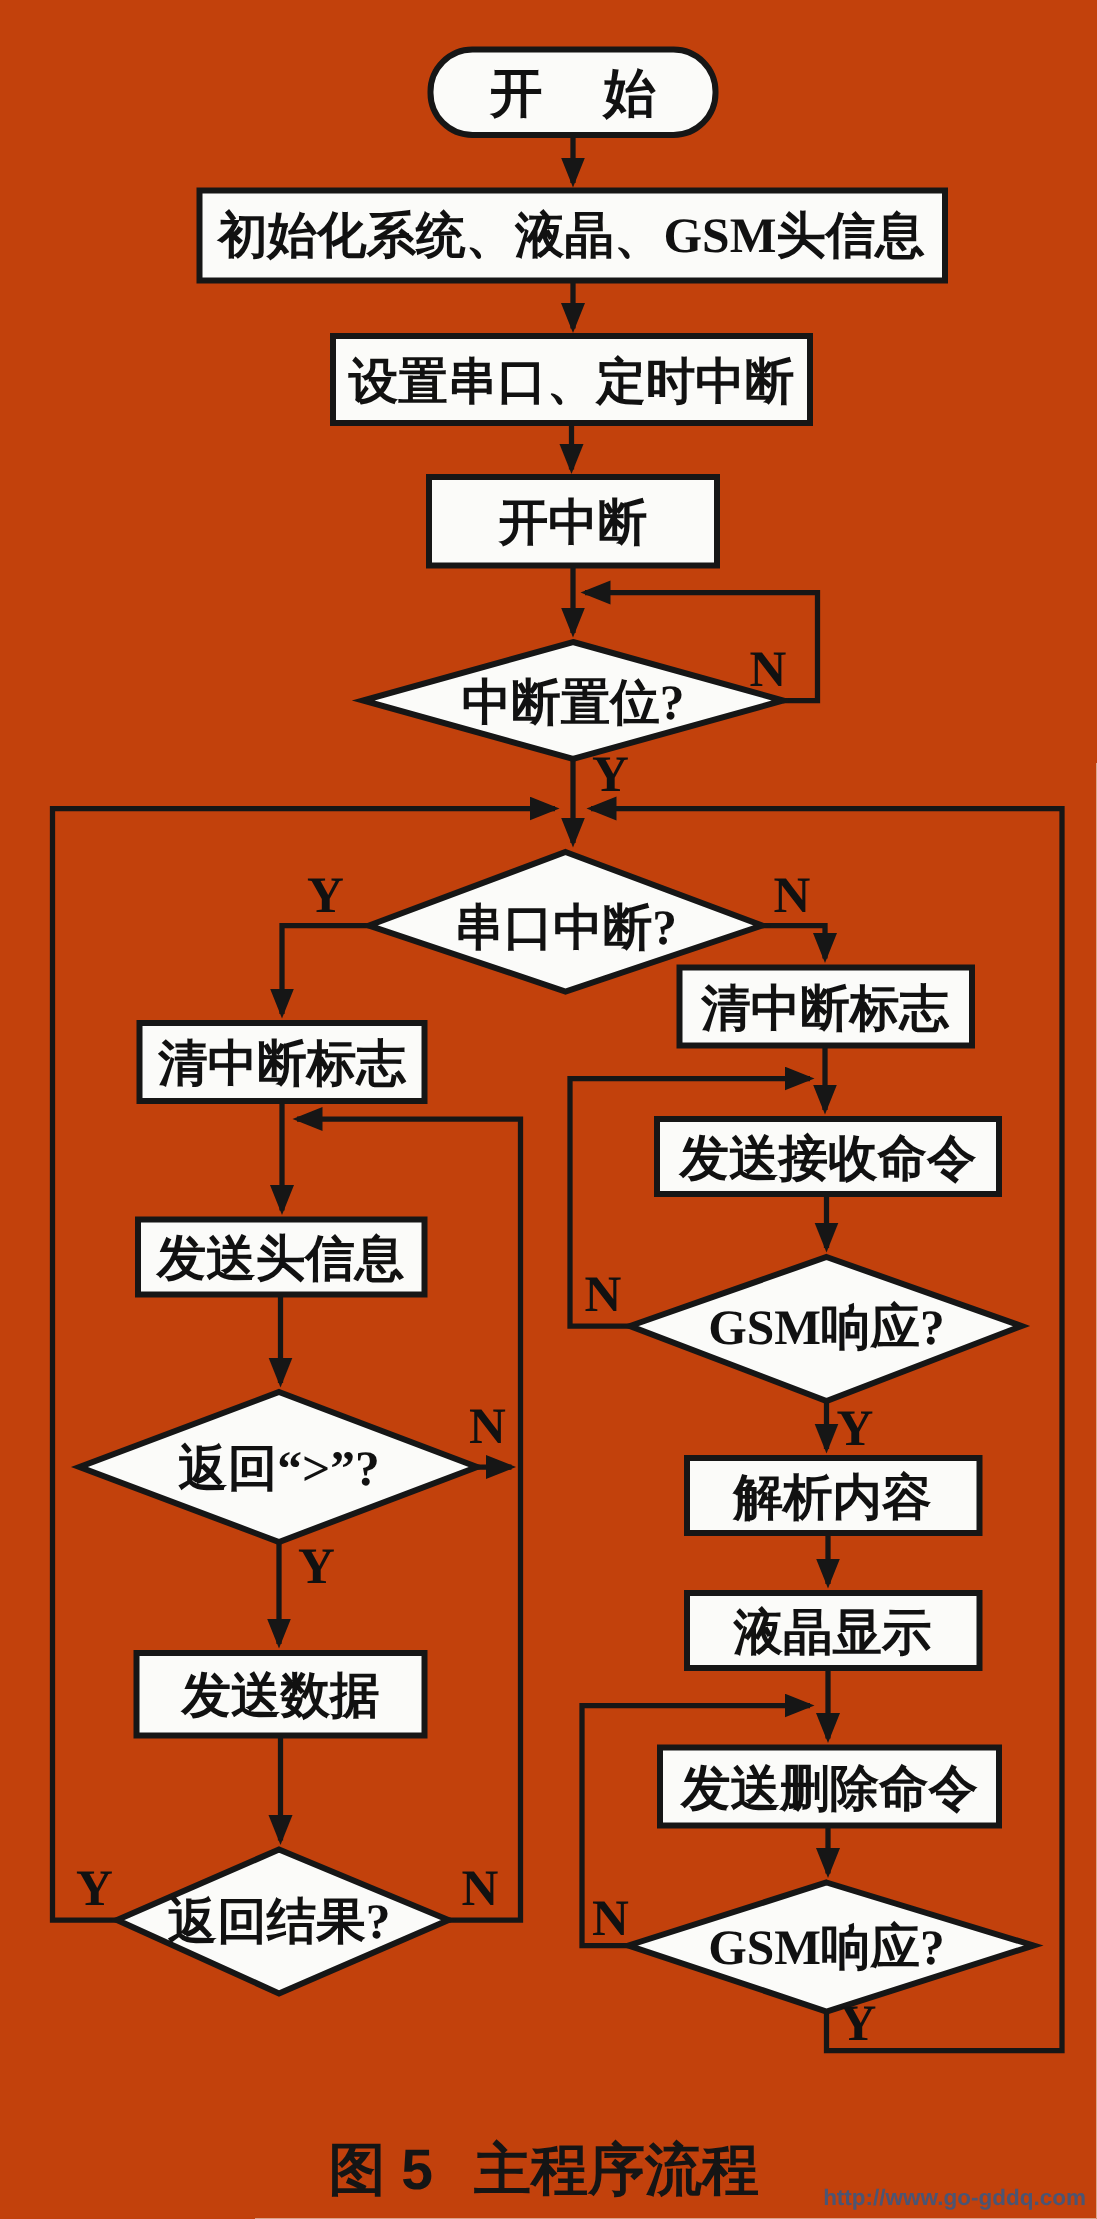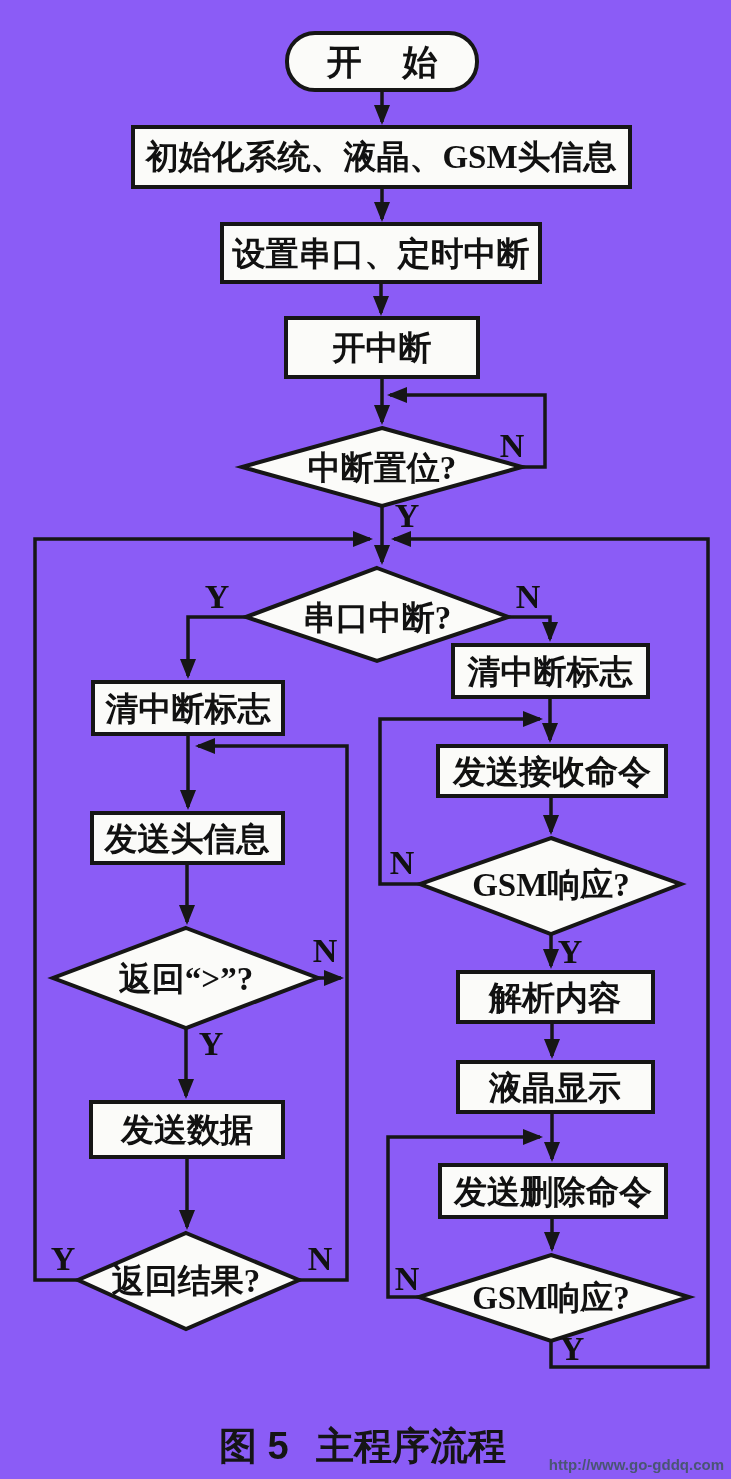--- a/index.html
+++ b/index.html
@@ -1,16 +1,16 @@
 <!DOCTYPE html>
 <html><head>
 <meta charset="utf-8">
 <style>
   html,body{margin:0;padding:0;background:#efefec;}
-  .page{width:731px;height:1479px;background:#8b5cf6;position:relative;overflow:hidden;}
+  .page{width:731px;height:1479px;background:#c2410c;position:relative;overflow:hidden;}
   svg{display:block;}
   .shape{fill:#fbfbf9;stroke:#161616;stroke-width:4;}
   .edge{fill:none;stroke:#161616;stroke-width:3.5;}
   .cjk{font-family:"Liberation Serif","DejaVu Serif",serif;font-weight:700;font-size:33px;fill:#111;text-anchor:middle;}
   .start-label{font-size:35px;letter-spacing:16px;}
   .yn{font-family:"Liberation Serif","DejaVu Serif",serif;font-weight:700;font-size:34px;fill:#111;text-anchor:middle;}
   .caption{font-family:"Liberation Sans","DejaVu Sans",sans-serif;font-weight:700;font-size:38px;fill:#151515;}
   .watermark{font-family:"Liberation Sans","DejaVu Sans",sans-serif;font-weight:700;font-size:15px;fill:#4a5574;text-anchor:end;}
 </style>
 </head>

